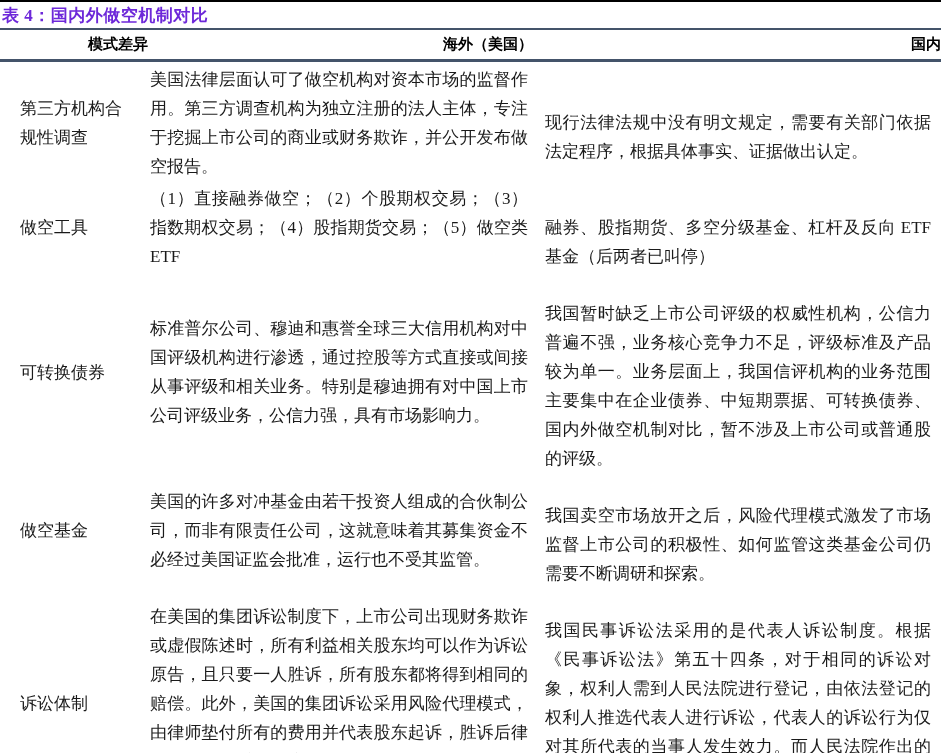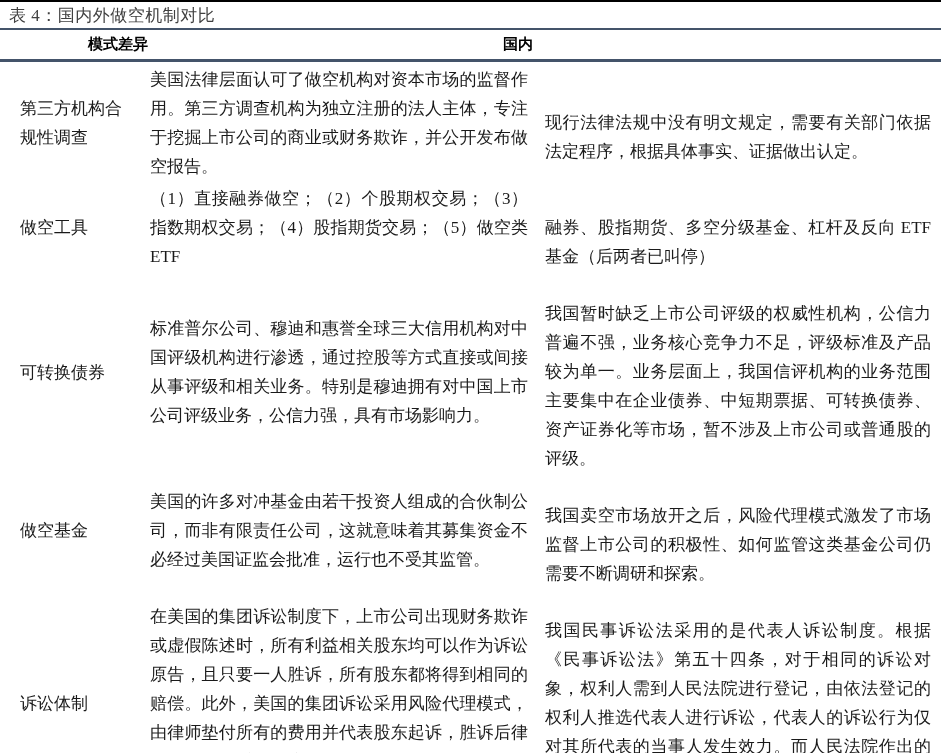--- a/index.html
+++ b/index.html
@@ -10,22 +10,22 @@
   }
   html,body{margin:0;padding:0;background:#ffffff;}
   .page{
     width:941px;height:753px;background:#ffffff;overflow:hidden;
     display:flex;flex-direction:column;box-sizing:border-box;
     font-family:"Liberation Serif","DejaVu Serif",serif;
     color:var(--text);
   }
   .rule-top{height:2px;background:var(--black);flex:none;}
   .title{
-    flex:none;padding:3px 9px 2px;font-size:17px;line-height:21px;
-    font-weight:normal;color:#404040;letter-spacing:0.5px;
+    flex:none;padding:3px 2px 2px;font-size:17px;line-height:21px;
+    font-weight:bold;color:#6d28d9;letter-spacing:0.5px;
   }
   .rule-navy-thin{height:2px;background:var(--navy);flex:none;}
   .thead{
     flex:none;display:grid;grid-template-columns:148px 385px 408px;
     align-items:center;height:29px;font-size:15px;font-weight:bold;color:#000;
   }
   .thead .th{text-align:right;}
   .rule-navy-thick{height:3px;background:var(--navy);flex:none;}
   .tbody{flex:none;}
   .trow{
@@ -49,20 +49,21 @@
 <div class="page">
 
   <div class="rule-top"></div>
 
   <div class="title">表 4：国内外做空机制对比</div>
 
   <div class="rule-navy-thin"></div>
 
   <div class="thead">
     <div class="th">模式差异</div>
+    <div class="th">海外（美国）</div>
     <div class="th">国内</div>
   </div>
 
   <div class="rule-navy-thick"></div>
 
   <div class="tbody">
 
     <div class="trow">
       <div class="cell cell-label">第三方机构合规性调查</div>
       <div class="cell cell-us">美国法律层面认可了做空机构对资本市场的监督作用。第三方调查机构为独立注册的法人主体，专注于挖掘上市公司的商业或财务欺诈，并公开发布做空报告。</div>
@@ -71,21 +72,21 @@
 
     <div class="trow">
       <div class="cell cell-label">做空工具</div>
       <div class="cell cell-us">（1）直接融券做空；（2）个股期权交易；（3）指数期权交易；（4）股指期货交易；（5）做空类 ETF</div>
       <div class="cell cell-cn">融券、股指期货、多空分级基金、杠杆及反向 ETF 基金（后两者已叫停）</div>
     </div>
 
     <div class="trow">
       <div class="cell cell-label">可转换债券</div>
       <div class="cell cell-us">标准普尔公司、穆迪和惠誉全球三大信用机构对中国评级机构进行渗透，通过控股等方式直接或间接从事评级和相关业务。特别是穆迪拥有对中国上市公司评级业务，公信力强，具有市场影响力。</div>
-      <div class="cell cell-cn">我国暂时缺乏上市公司评级的权威性机构，公信力普遍不强，业务核心竞争力不足，评级标准及产品较为单一。业务层面上，我国信评机构的业务范围主要集中在企业债券、中短期票据、可转换债券、资产证券化等市场，暂不涉及上市公司或普通股的评级。</div>
+      <div class="cell cell-cn">我国暂时缺乏上市公司评级的权威性机构，公信力普遍不强，业务核心竞争力不足，评级标准及产品较为单一。业务层面上，我国信评机构的业务范围主要集中在企业债券、中短期票据、可转换债券、国内外做空机制对比，暂不涉及上市公司或普通股的评级。</div>
     </div>
 
     <div class="trow">
       <div class="cell cell-label">做空基金</div>
       <div class="cell cell-us">美国的许多对冲基金由若干投资人组成的合伙制公司，而非有限责任公司，这就意味着其募集资金不必经过美国证监会批准，运行也不受其监管。</div>
       <div class="cell cell-cn">我国卖空市场放开之后，风险代理模式激发了市场监督上市公司的积极性、如何监管这类基金公司仍需要不断调研和探索。</div>
     </div>
 
     <div class="trow">
       <div class="cell cell-label">诉讼体制</div>

